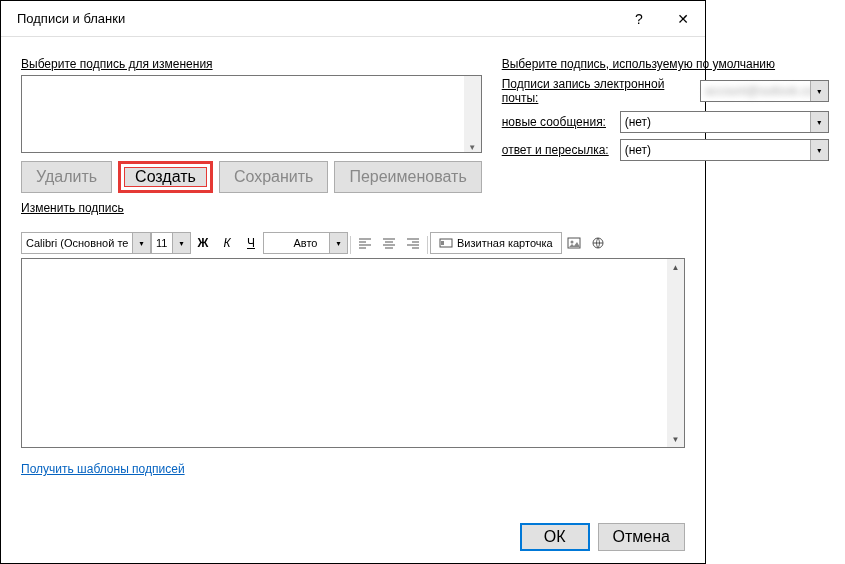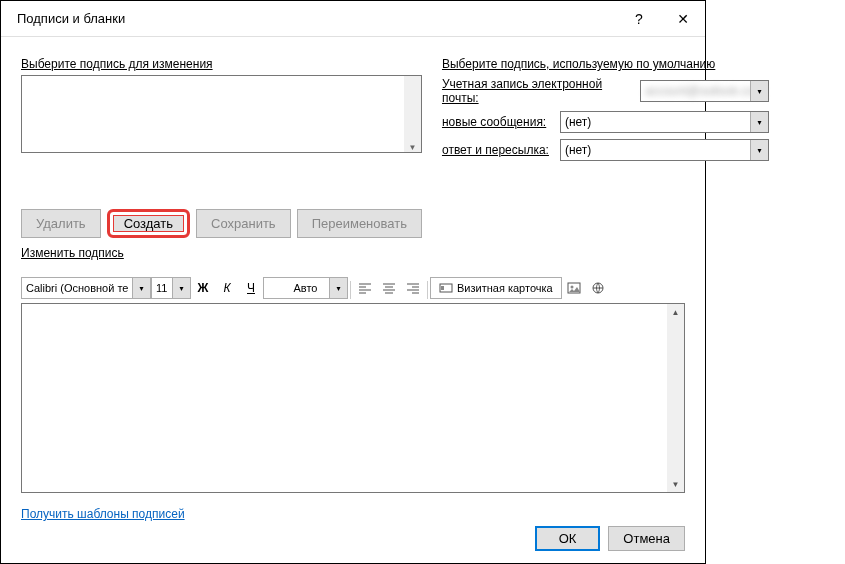--- a/index.html
+++ b/index.html
@@ -13,23 +13,23 @@
 .tab { padding: 6px 12px; border: 1px solid transparent; border-bottom: none; cursor: pointer; }
 .tab.active { border-color: #aaa; background: #fff; position: relative; top: 1px; text-decoration: underline; }
 .two-col { display: flex; gap: 20px; margin-top: 12px; }
 .col-left { flex: 0 0 380px; }
 .col-right { flex: 1; }
 .label { margin-bottom: 4px; text-decoration: underline; display: inline-block; }
 .listbox { width: 100%; height: 78px; border: 1px solid #767676; background: #fff; position: relative; }
 .listbox-scroll { position: absolute; right: 0; top: 0; bottom: 0; width: 17px; background: #f0f0f0; display: flex; align-items: flex-end; justify-content: center; }
 .scroll-thumb { width: 15px; height: 10px; display: flex; align-items: center; justify-content: center; color: #666; font-size: 8px; }
 .btn-row { display: flex; gap: 6px; margin-top: 8px; }
-.btn { padding: 4px 14px; border: 1px solid #adadad; background: #e1e1e1; cursor: pointer; font-size: 13px; font-family: inherit; margin-top: 48px; }
+.btn { padding: 4px 14px; border: 1px solid #adadad; background: #e1e1e1; cursor: pointer; font-size: 16px; font-family: inherit; }
 .btn:disabled { color: #888; }
-.btn.highlight { border: 3px solid #e53935; border-radius: 6px; box-shadow: inset 0 0 0 3px #fff, inset 0 0 0 4px #e53935; }
+.btn.highlight { border: 3px solid #e53935; border-radius: 0; box-shadow: inset 0 0 0 3px #fff, inset 0 0 0 4px #e53935; }
 .btn.default { border: 2px solid #0078d7; padding: 3px 22px; }
 .form-row { display: flex; align-items: center; margin-bottom: 6px; gap: 8px; }
 .form-row label { flex: 0 0 190px; text-decoration: underline; }
 .form-row .select { flex: 1; height: 22px; border: 1px solid #767676; background: #fff; display: flex; align-items: center; padding: 0 4px; position: relative; }
 .select-arrow { position: absolute; right: 0; top: 0; bottom: 0; width: 18px; background: #e1e1e1; border-left: 1px solid #adadad; display: flex; align-items: center; justify-content: center; font-size: 8px; color: #000; }
 .form-row.narrow label { flex: 0 0 110px; }
 .form-row.narrow { margin-left: 0; }
 .blurred { filter: blur(3px); color: #aaa; }
 .section-label { margin-top: 8px; text-decoration: underline; display: inline-block; margin-bottom: 15px; }
 .toolbar { display: flex; align-items: flex-end; gap: 0; padding: 2px 0; }
@@ -72,21 +72,21 @@
           <button class="btn" disabled="">Удалить</button>
           <button class="btn highlight">Создать</button>
           <button class="btn" disabled="">Сохранить</button>
           <button class="btn" disabled="">Переименовать</button>
         </div>
       </div>
 
       <div class="col-right">
         <span class="default-label">Выберите подпись, используемую по умолчанию</span>
         <div class="form-row">
-          <label>Учетная запись электронной почты:</label>
+          <label>Подписи запись электронной почты:</label>
           <div class="select">
             <span class="blurred">account@outlook.com</span>
             <span class="select-arrow">▾</span>
           </div>
         </div>
         <div class="form-row narrow">
           <label>новые сообщения:</label>
           <div class="select">
             <span>(нет)</span>
             <span class="select-arrow">▾</span>

